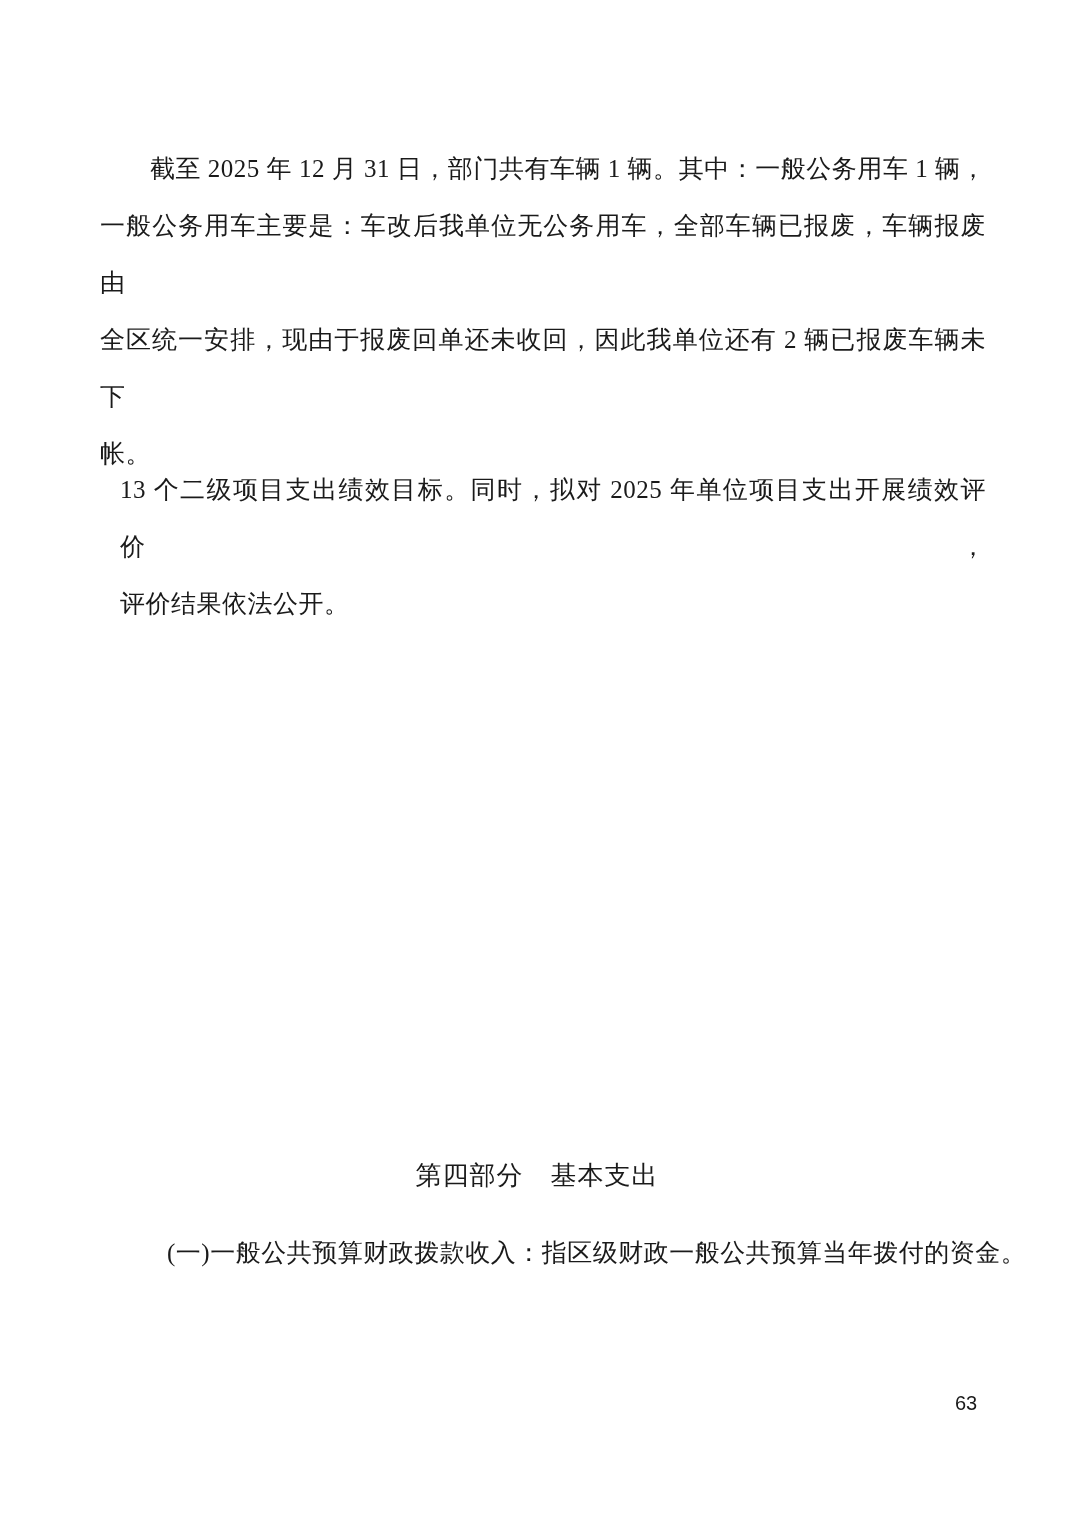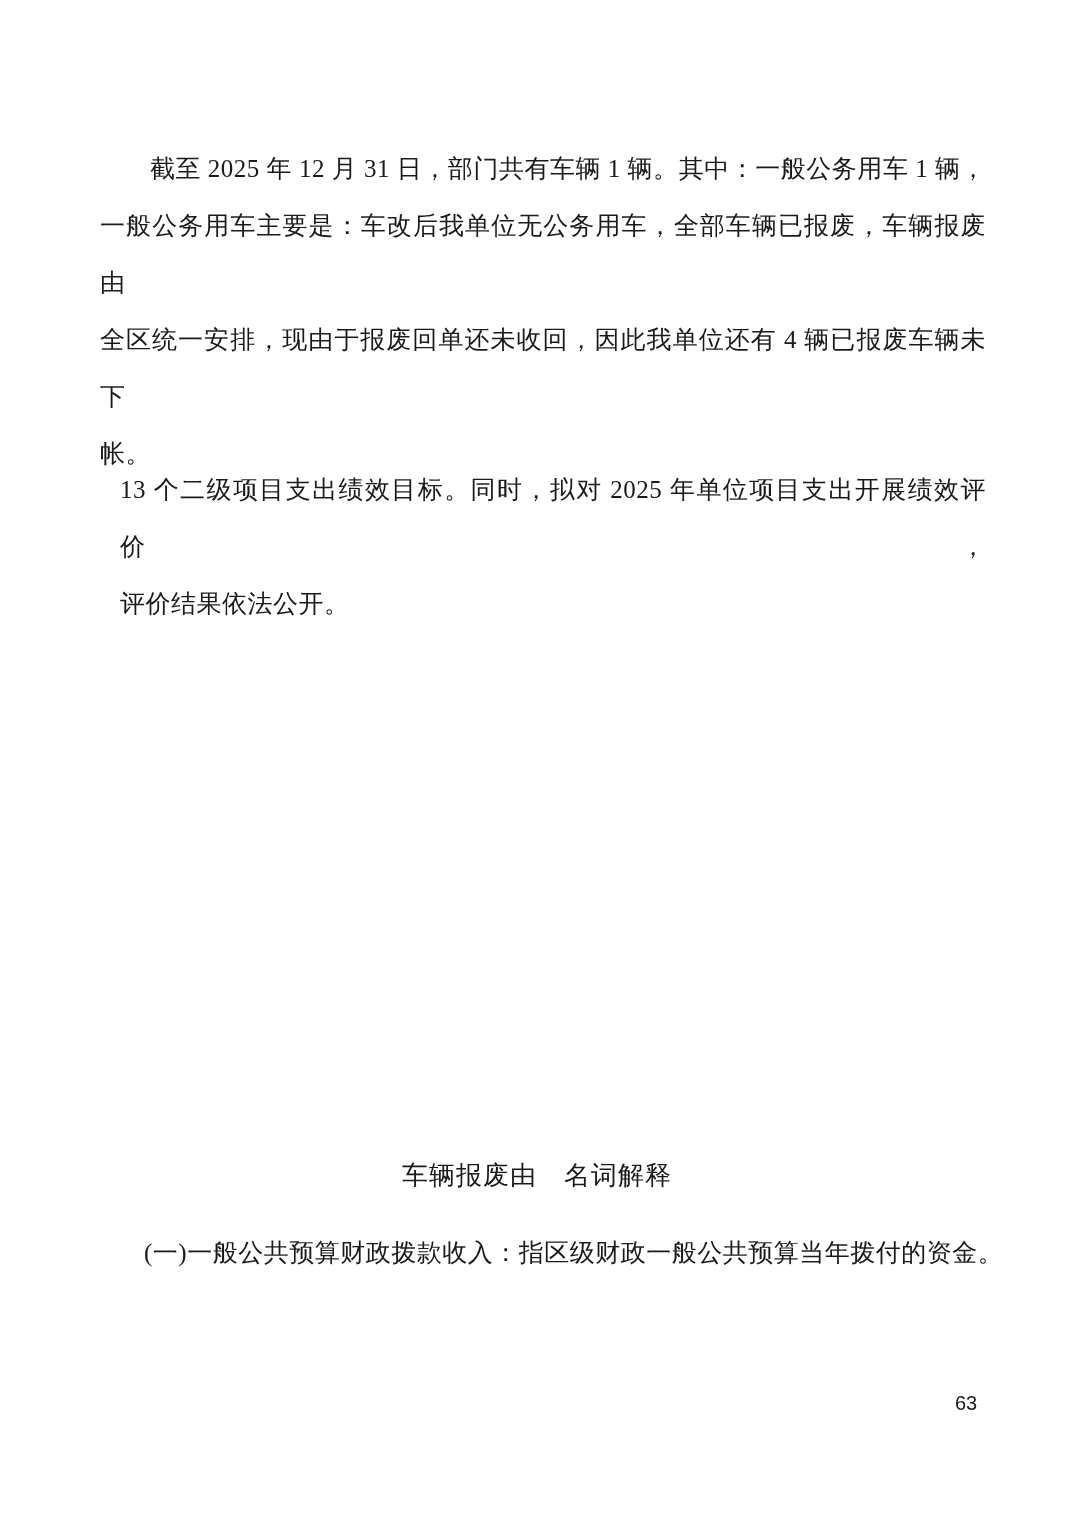--- a/index.html
+++ b/index.html
@@ -67,21 +67,21 @@
     width: 1074px;
     text-align: center;
     font-size: 26px;
     line-height: 57px;
     letter-spacing: 1px;
     font-weight: normal;
     white-space: nowrap;
   }
   .definitions {
     position: absolute;
-    left: 144px;
+    left: 167px;
     top: 1219px;
     width: 856px;
   }
   .def-line {
     font-size: 25px;
     line-height: 67px;
     letter-spacing: 0.5px;
     white-space: nowrap;
   }
   .page-number {
@@ -95,31 +95,31 @@
   }
 </style>
 </head>
 <body>
 
 <div class="page">
 
   <div class="para-vehicle">
     <div class="tline jline indent-2">截至 2025 年 12 月 31 日，部门共有车辆 1 辆。其中：一般公务用车 1 辆，</div>
     <div class="tline jline">一般公务用车主要是：车改后我单位无公务用车，全部车辆已报废，车辆报废由</div>
-    <div class="tline jline">全区统一安排，现由于报废回单还未收回，因此我单位还有 4 辆已报废车辆未下</div>
+    <div class="tline jline">全区统一安排，现由于报废回单还未收回，因此我单位还有 2 辆已报废车辆未下</div>
     <div class="tline nline">帐。</div>
   </div>
 
 
   <div class="para-perf">
     <div class="tline jline">13 个二级项目支出绩效目标。同时，拟对 2025 年单位项目支出开展绩效评价，</div>
     <div class="tline nline">评价结果依法公开。</div>
   </div>
 
-  <div class="heading-part4">车辆报废由　名词解释</div>
+  <div class="heading-part4">第四部分　基本支出</div>
 
   <div class="definitions">
     <div class="def-line">(一)一般公共预算财政拨款收入：指区级财政一般公共预算当年拨付的资金。</div>
   </div>
 
   <div class="page-number">63</div>
 
 </div>
 
 </body></html>

